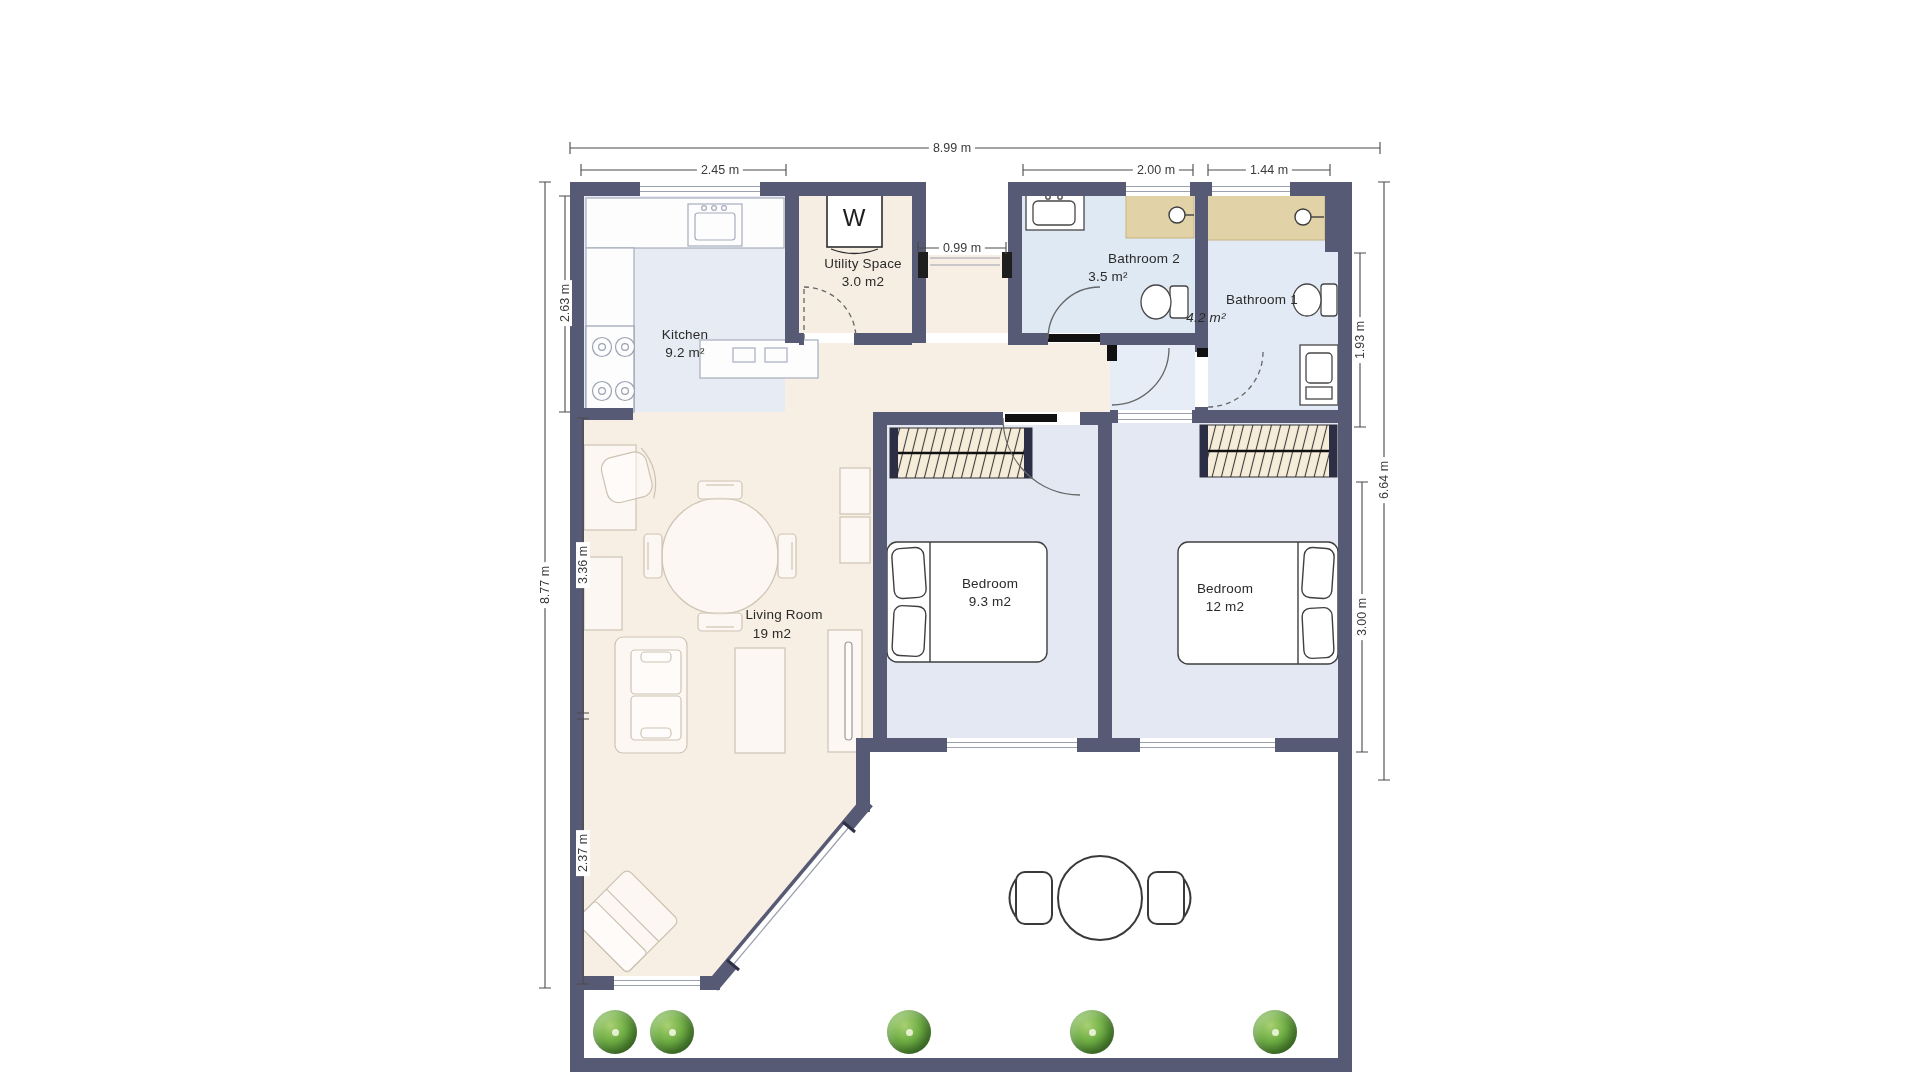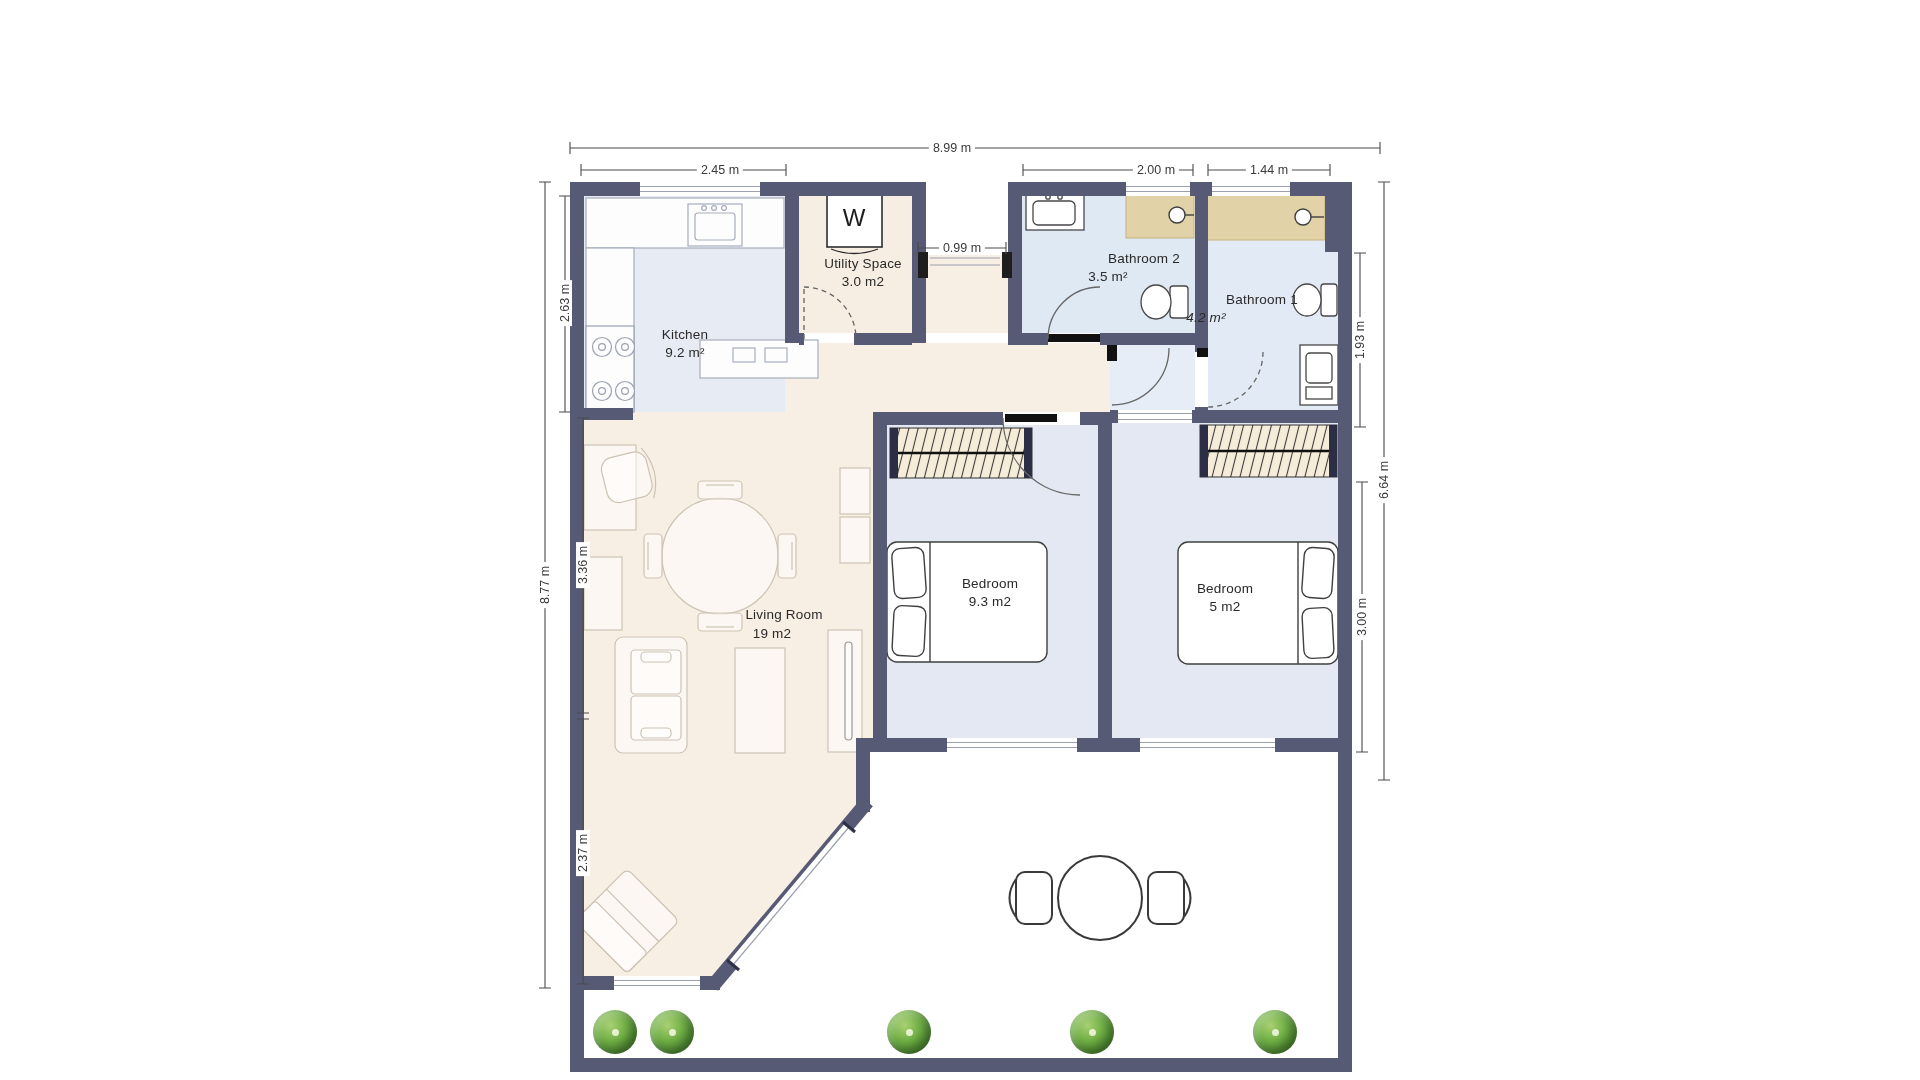--- a/index.html
+++ b/index.html
@@ -325,21 +325,21 @@
 <div class="lbl" style="left:1262px;top:299px;">Bathroom 1</div>
 <div class="lbl" style="left:1206px;top:317px;font-style:italic;">4.2 m²</div>
 
 <div class="lbl" style="left:772px;top:614px;margin-left:12px;">Living Room</div>
 <div class="lbl" style="left:772px;top:633px;">19 m2</div>
 
 <div class="lbl" style="left:990px;top:583px;">Bedroom</div>
 <div class="lbl" style="left:990px;top:601px;">9.3 m2</div>
 
 <div class="lbl" style="left:1225px;top:588px;">Bedroom</div>
-<div class="lbl" style="left:1225px;top:606px;">5 m2</div>
+<div class="lbl" style="left:1225px;top:606px;">12 m2</div>
 
 <div class="dim" style="left:952px;top:148px;">8.99 m</div>
 <div class="dim" style="left:683px;top:170px;margin-left:37px;">2.45 m</div>
 <div class="dim" style="left:1108px;top:170px;margin-left:48px;">2.00 m</div>
 <div class="dim" style="left:1269px;top:170px;">1.44 m</div>
 <div class="dim" style="left:962px;top:248px;">0.99 m</div>
 <div class="dim vert" style="left:565px;top:303px;">2.63 m</div>
 <div class="dim vert" style="left:545px;top:585px;">8.77 m</div>
 <div class="dim vert" style="left:583px;top:565px;">3.36 m</div>
 <div class="dim vert" style="left:583px;top:853px;">2.37 m</div>

